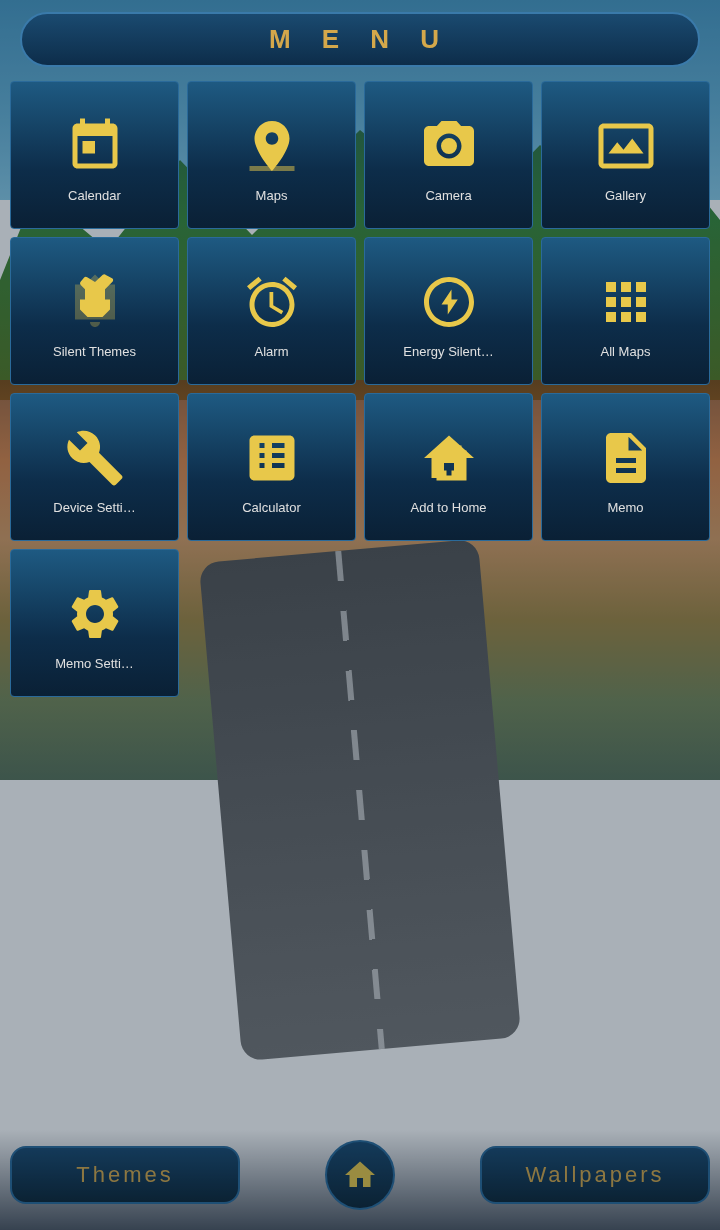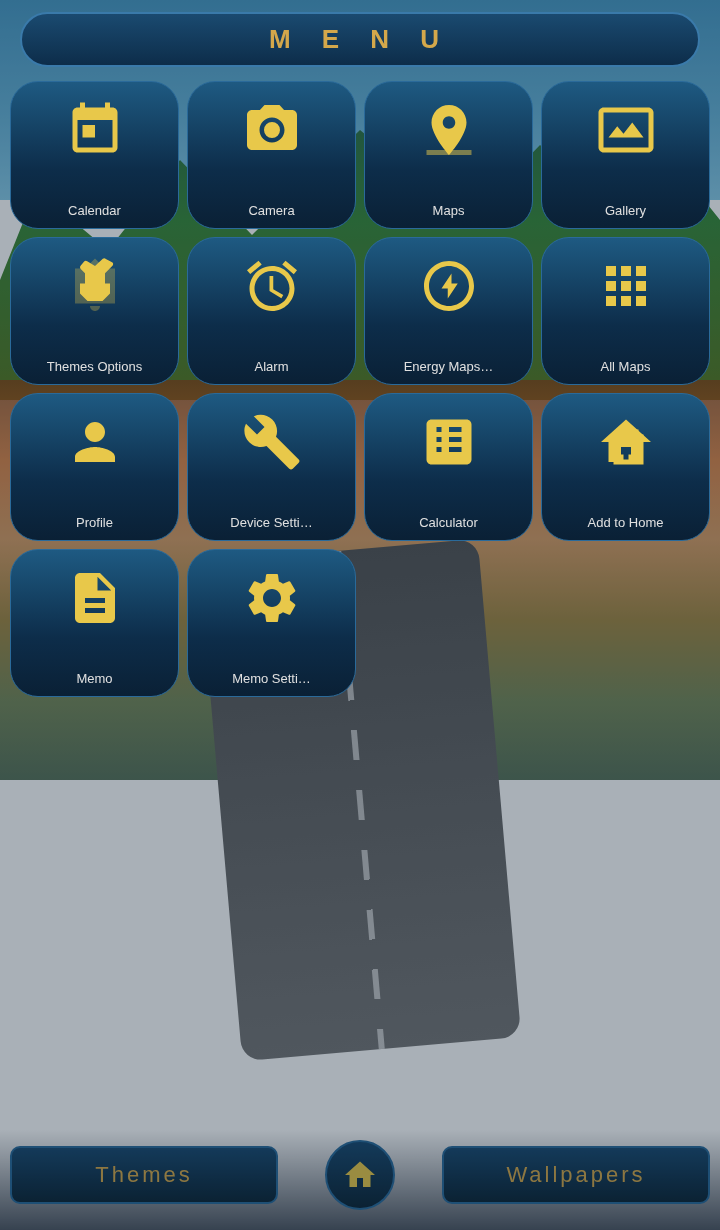--- a/index.html
+++ b/index.html
@@ -107,25 +107,25 @@
     .apps-grid {
       display: grid;
       grid-template-columns: repeat(4, 1fr);
       gap: 8px;
       width: 700px;
     }
 
     .app-item {
       background: linear-gradient(180deg, #1e5a82 0%, #0d2d4a 60%, #0a2035 100%);
       border: 1.5px solid #2a6a9a;
-      border-radius: 28px;
+      border-radius: 4px;
       display: flex;
       flex-direction: column;
       align-items: center;
-      justify-content: space-between;
+      justify-content: center;
       padding: 14px 8px 10px;
       cursor: pointer;
       min-height: 148px;
     }
 
     .app-icon {
       width: 68px;
       height: 68px;
       display: flex;
       align-items: center;
@@ -155,26 +155,26 @@
       display: flex;
       align-items: center;
       justify-content: space-between;
       padding: 0 10px 10px;
       background: linear-gradient(180deg, transparent 0%, rgba(5, 15, 30, 0.7) 100%);
     }
 
     .bottom-btn {
       background: linear-gradient(180deg, #1a4a70 0%, #0d2535 100%);
       border: 2px solid #2a6a9a;
-      border-radius: 10px;
+      border-radius: 16px;
       color: #d4a84b;
       font-size: 22px;
       letter-spacing: 3px;
       padding: 14px 0;
-      width: 268px;
+      width: 230px;
       text-align: center;
       cursor: pointer;
     }
 
     .bottom-home {
       background: linear-gradient(180deg, #1a4a70 0%, #0d2535 100%);
       border: 2px solid #2a6a9a;
       border-radius: 50%;
       width: 70px;
       height: 70px;
@@ -212,82 +212,74 @@
         <div class="app-icon">
           <svg viewBox="0 0 24 24">
             <path d="M19 3h-1V1h-2v2H8V1H6v2H5c-1.1 0-2 .9-2 2v14c0 1.1.9 2 2 2h14c1.1 0 2-.9 2-2V5c0-1.1-.9-2-2-2zm0 16H5V8h14v11zM7 10h5v5H7z"></path>
           </svg>
         </div>
         <span class="app-label">Calendar</span>
       </div>
       <div class="app-item">
         <div class="app-icon">
           <svg viewBox="0 0 24 24">
-            <path d="M12 15.2A3.2 3.2 0 1 0 12 8.8a3.2 3.2 0 0 0 0 6.4zM9 2L7.17 4H4c-1.1 0-2 .9-2 2v12c0 1.1.9 2 2 2h16c1.1 0 2-.9 2-2V6c0-1.1-.9-2-2-2h-3.17L15 2H9zm3 15c-2.76 0-5-2.24-5-5s2.24-5 5-5 5 2.24 5 5-2.24 5-5 5z"></path>
-          </svg>
-        </div>
-        <span class="app-label">Camera</span>
-      </div>
-      <div class="app-item">
-        <div class="app-icon">
-          <svg viewBox="0 0 24 24">
             <path d="M12 2C8.13 2 5 5.13 5 9c0 5.25 7 13 7 13s7-7.75 7-13c0-3.87-3.13-7-7-7zm0 9.5c-1.38 0-2.5-1.12-2.5-2.5s1.12-2.5 2.5-2.5 2.5 1.12 2.5 2.5-1.12 2.5-2.5 2.5z"></path>
             <path d="M3 20h18v2H3z" opacity="0.5"></path>
           </svg>
         </div>
         <span class="app-label">Maps</span>
       </div>
       <div class="app-item">
         <div class="app-icon">
           <svg viewBox="0 0 24 24">
+            <path d="M12 15.2A3.2 3.2 0 1 0 12 8.8a3.2 3.2 0 0 0 0 6.4zM9 2L7.17 4H4c-1.1 0-2 .9-2 2v12c0 1.1.9 2 2 2h16c1.1 0 2-.9 2-2V6c0-1.1-.9-2-2-2h-3.17L15 2H9zm3 15c-2.76 0-5-2.24-5-5s2.24-5 5-5 5 2.24 5 5-2.24 5-5 5z"></path>
+          </svg>
+        </div>
+        <span class="app-label">Camera</span>
+      </div>
+      <div class="app-item">
+        <div class="app-icon">
+          <svg viewBox="0 0 24 24">
             <path d="M21 3H3C2 3 1 4 1 5v14c0 1 1 2 2 2h18c1 0 2-1 2-2V5c0-1-1-2-2-2zm0 16H3V5h18v14zM5 15l3.5-4.5 2.5 3 3.5-4.5 4.5 6H5z"></path>
           </svg>
         </div>
         <span class="app-label">Gallery</span>
       </div>
       <div class="app-item">
         <div class="app-icon">
           <svg viewBox="0 0 24 24">
             <path d="M12 22c1.1 0 2-.9 2-2h-4c0 1.1.9 2 2 2zm-2-4h4V7.5l-2-2-2 2V18zm-5-3h2V9H5v6zm12 0h2V9h-2v6zM12 1L8 5H4v14h16V5h-4L12 1z" opacity="0.3"></path>
             <path d="M8.88 2.12C8.53 1.77 7.97 1.79 7.66 2.17L6.24 3.88C5.92 4.26 5.95 4.82 6.3 5.17L8 6.88V11H6v4l3 3h6l3-3v-4h-2V6.88l3-3c.35-.35.35-.9 0-1.25L16.34 1.17c-.31-.38-.87-.4-1.22-.05L12 4 8.88 2.12z"></path>
           </svg>
         </div>
-        <span class="app-label">Themes Options</span>
+        <span class="app-label">Silent Themes</span>
       </div>
       <div class="app-item">
         <div class="app-icon">
           <svg viewBox="0 0 24 24">
             <path d="M22 5.72l-4.6-3.86-1.29 1.53 4.6 3.86L22 5.72zM7.88 3.39L6.6 1.86 2 5.71l1.29 1.53 4.59-3.85zM12.5 8H11v6l4.75 2.85.75-1.23-4-2.37V8zM12 4c-4.97 0-9 4.03-9 9s4.02 9 9 9c4.97 0 9-4.03 9-9s-4.03-9-9-9zm0 16c-3.87 0-7-3.13-7-7s3.13-7 7-7 7 3.13 7 7-3.13 7-7 7z"></path>
           </svg>
         </div>
         <span class="app-label">Alarm</span>
       </div>
       <div class="app-item">
         <div class="app-icon">
           <svg viewBox="0 0 24 24">
             <path d="M12 2C6.48 2 2 6.48 2 12s4.48 10 10 10 10-4.48 10-10S17.52 2 12 2zm0 18c-4.41 0-8-3.59-8-8s3.59-8 8-8 8 3.59 8 8-3.59 8-8 8zm3.5-9H13V7l-4 6h2.5v4l4-6z"></path>
           </svg>
         </div>
-        <span class="app-label">Energy Maps…</span>
+        <span class="app-label">Energy Silent…</span>
       </div>
       <div class="app-item">
         <div class="app-icon">
           <svg viewBox="0 0 24 24">
             <path d="M4 8h4V4H4v4zm6 12h4v-4h-4v4zm-6 0h4v-4H4v4zm0-6h4v-4H4v4zm6 0h4v-4h-4v4zm6-10v4h4V4h-4zm-6 4h4V4h-4v4zm6 6h4v-4h-4v4zm0 6h4v-4h-4v4z"></path>
           </svg>
         </div>
         <span class="app-label">All Maps</span>
-      </div>
-      <div class="app-item">
-        <div class="app-icon">
-          <svg viewBox="0 0 24 24">
-            <path d="M12 12c2.21 0 4-1.79 4-4s-1.79-4-4-4-4 1.79-4 4 1.79 4 4 4zm0 2c-2.67 0-8 1.34-8 4v2h16v-2c0-2.66-5.33-4-8-4z"></path>
-          </svg>
-        </div>
-        <span class="app-label">Profile</span>
       </div>
       <div class="app-item">
         <div class="app-icon">
           <svg viewBox="0 0 24 24">
             <path d="M22.7 19l-9.1-9.1c.9-2.3.4-5-1.5-6.9-2-2-5-2.4-7.4-1.3L9 6 6 9 1.6 4.7C.4 7.1.9 10.1 2.9 12.1c1.9 1.9 4.6 2.4 6.9 1.5l9.1 9.1c.4.4 1 .4 1.4 0l2.3-2.3c.5-.4.5-1.1.1-1.4z"></path>
           </svg>
         </div>
         <span class="app-label">Device Setti…</span>
       </div>
       <div class="app-item">

